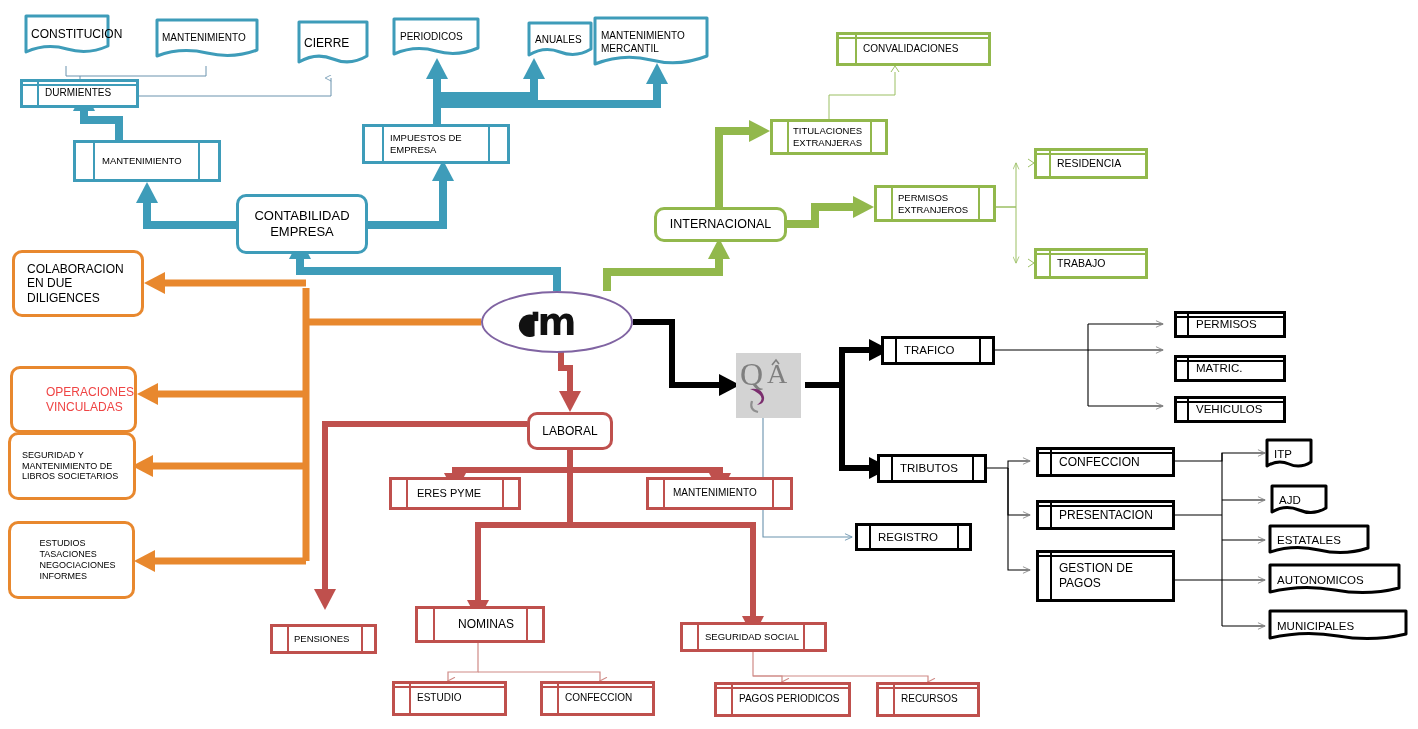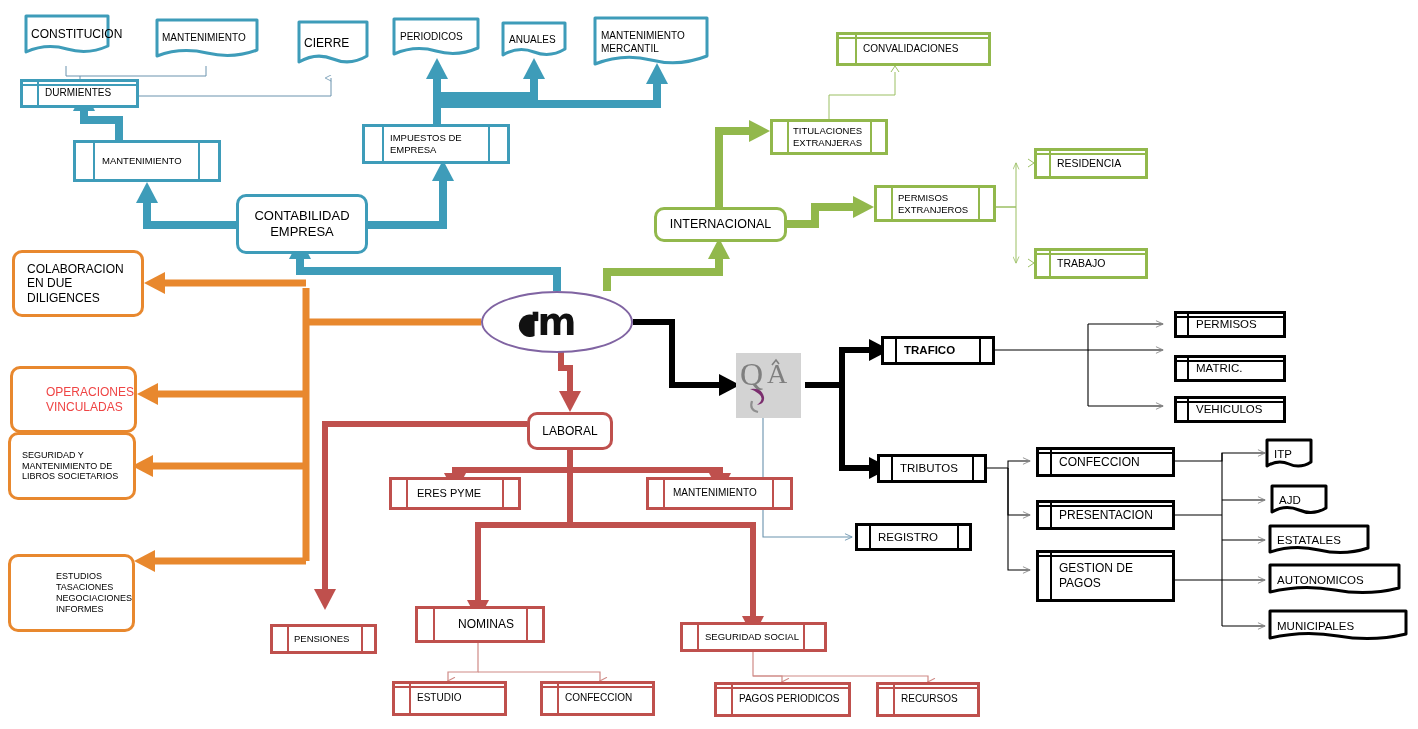--- a/index.html
+++ b/index.html
@@ -221,21 +221,21 @@
     <span class="lbl">CIERRE</span>
   </div>
 
   <div class="node doc" style="left:391px;top:16px;width:90px;height:43px;font-size:10px;color:#000;">
     <svg viewBox="0 0 90 43" preserveAspectRatio="none">
         <path d="M3,3 h84 v29 q-21,9 -42,3 q-21,-6 -42,3 z" fill="#fff" stroke="#3E9CB9" stroke-width="3" stroke-linejoin="round"></path>
       </svg>
     <span class="lbl">PERIODICOS</span>
   </div>
 
-  <div class="node doc" style="left:500px;top:20px;width:68px;height:40px;font-size:10px;color:#000;">
+  <div class="node doc" style="left:526px;top:20px;width:68px;height:40px;font-size:10px;color:#000;">
     <svg viewBox="0 0 68 40" preserveAspectRatio="none">
         <path d="M3,3 h62 v26 q-15,9 -31,3 q-16,-6 -31,3 z" fill="#fff" stroke="#3E9CB9" stroke-width="3" stroke-linejoin="round"></path>
       </svg>
     <span class="lbl">ANUALES</span>
   </div>
 
   <div class="node doc" style="left:592px;top:15px;width:118px;height:55px;font-size:10px;color:#000;">
     <svg viewBox="0 0 118 55" preserveAspectRatio="none">
         <path d="M3,3 h112 v38 q-28,11 -56,4 q-28,-7 -56,4 z" fill="#fff" stroke="#3E9CB9" stroke-width="3" stroke-linejoin="round"></path>
       </svg>
@@ -313,21 +313,21 @@
     <span class="lbl" style="padding-left:12px;">OPERACIONES
 VINCULADAS</span>
   </div>
 
   <div class="node rr" style="left:8px;top:432px;width:128px;height:68px;border:3px solid #E8882E;font-size:9px;color:#000;justify-content:flex-start;text-align:left;">
     <span class="lbl" style="padding-left:11px;">SEGURIDAD Y
 MANTENIMIENTO DE
 LIBROS SOCIETARIOS</span>
   </div>
 
-  <div class="node rr" style="left:8px;top:521px;width:127px;height:78px;border:3px solid #E8882E;font-size:9px;color:#000;justify-content:flex-end;text-align:left;margin-top:33px;">
+  <div class="node rr" style="left:8px;top:521px;width:127px;height:78px;border:3px solid #E8882E;font-size:9px;color:#000;justify-content:center;text-align:left;">
     <span class="lbl" style="padding-left:12px;">ESTUDIOS
 TASACIONES
 NEGOCIACIONES
 INFORMES</span>
   </div>
 
   <div class="node ell" style="left:481px;top:291px;width:152px;height:62px;">
     <svg viewBox="0 0 152 62" style="position:absolute;left:0;top:0;width:100%;height:100%;">
       <text x="76" y="45" text-anchor="middle" font-family="'DejaVu Sans',sans-serif" font-size="40" font-weight="bold" fill="#111">m</text>
       <path d="M52,24 a12,12 0 1 0 0,22 l0,-11 z" fill="#111"></path>
@@ -396,21 +396,21 @@
     <span class="bar" style="left:14px;border-left-width:2px;border-left-color:#BF504D;"></span>
     <span class="lbl" style="padding-left:22px;">PAGOS PERIODICOS</span>
   </div>
 
   <div class="node pp" style="left:876px;top:682px;width:104px;height:35px;border:3px solid #BF504D;font-size:10px;color:#000;">
     <span class="topbar" style="border-top-width:2px;border-top-color:#BF504D;top:2px;"></span>
     <span class="bar" style="left:14px;border-left-width:2px;border-left-color:#BF504D;"></span>
     <span class="lbl" style="padding-left:22px;">RECURSOS</span>
   </div>
 
-  <div class="node pp" style="left:881px;top:336px;width:114px;height:29px;border:3px solid #000;font-size:11.5px;color:#000;font-weight:bold;">
+  <div class="node pp" style="left:881px;top:336px;width:114px;height:29px;border:3px solid #000;font-size:11.5px;color:#000;">
     <span class="bar" style="left:11px;border-left-width:2.5px;border-left-color:#000;"></span>
     <span class="bar" style="left:95px;border-left-width:2.5px;border-left-color:#000;"></span>
     <span class="lbl" style="padding-left:20px;">TRAFICO</span>
   </div>
 
   <div class="node pp" style="left:877px;top:454px;width:110px;height:29px;border:3px solid #000;font-size:11.5px;color:#000;">
     <span class="bar" style="left:11px;border-left-width:2.5px;border-left-color:#000;"></span>
     <span class="bar" style="left:92px;border-left-width:2.5px;border-left-color:#000;"></span>
     <span class="lbl" style="padding-left:20px;">TRIBUTOS</span>
   </div>

